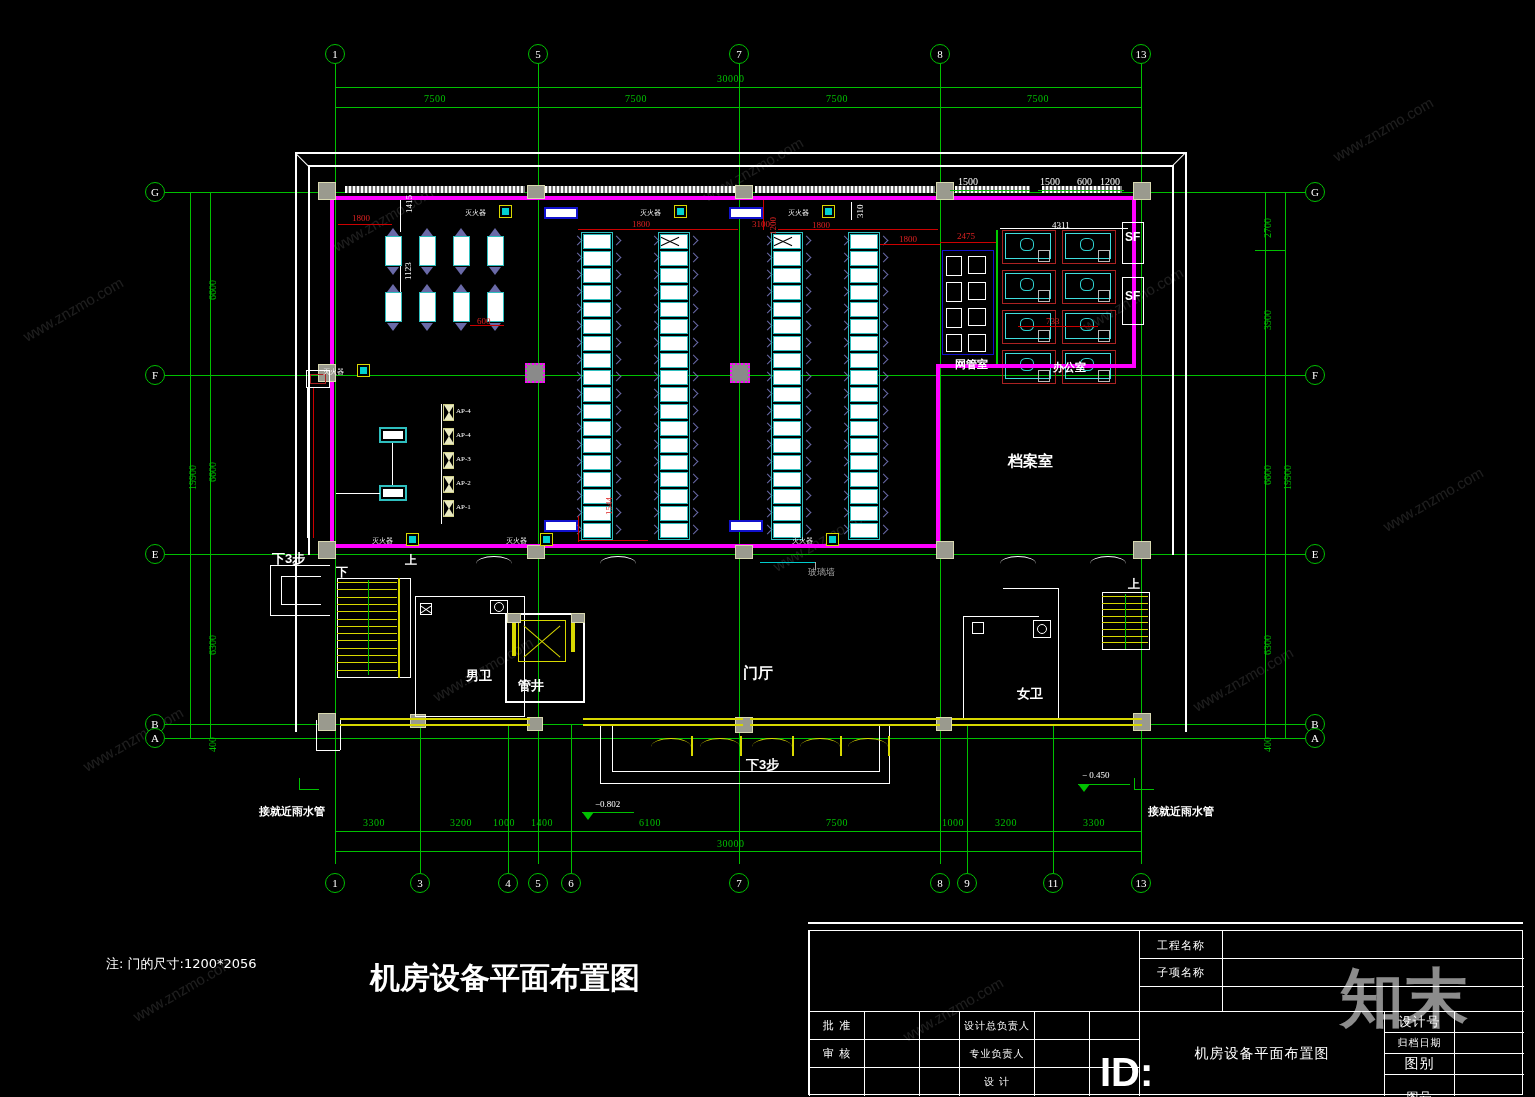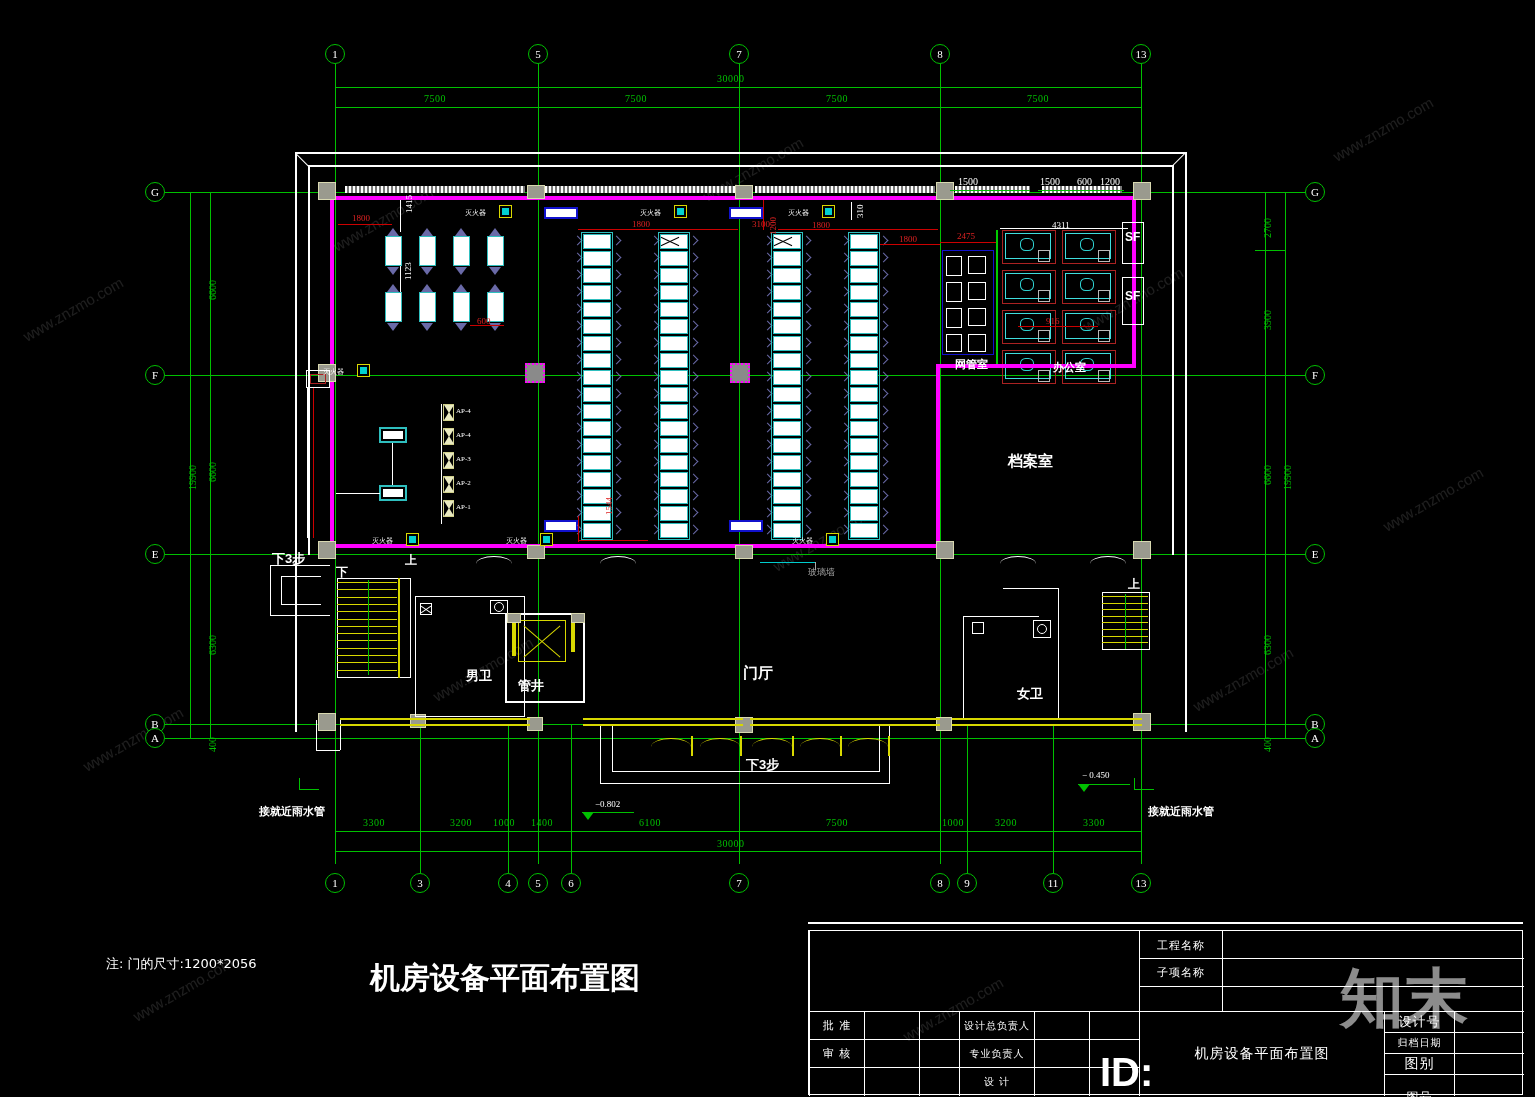--- a/index.html
+++ b/index.html
@@ -750,21 +750,21 @@
   <div class="rdim" style="left:632px;top:219px;">1800</div>
   <div class="h red" style="left:578px;top:229px;width:160px;"></div>
   <div class="rdim" style="left:752px;top:219px;">3100</div>
   <div class="rdimv" style="left:768px;top:235px;">1200</div>
   <div class="rdim" style="left:812px;top:220px;">1800</div>
   <div class="h red" style="left:778px;top:229px;width:160px;"></div>
   <div class="rdim" style="left:899px;top:234px;">1800</div>
   <div class="h red" style="left:880px;top:244px;width:60px;"></div>
   <div class="rdim" style="left:957px;top:231px;">2475</div>
   <div class="h red" style="left:940px;top:242px;width:56px;"></div>
-  <div class="rdim" style="left:1046px;top:316px;">916</div>
+  <div class="rdim" style="left:1046px;top:316px;">733</div>
   <div class="h red" style="left:1018px;top:326px;width:80px;"></div>
   <div class="rdim" style="left:477px;top:316px;">600</div>
   <div class="h red" style="left:470px;top:325px;width:34px;"></div>
   <div class="rdimv" style="left:604px;top:515px;">1544</div>
   <div class="h red" style="left:578px;top:540px;width:70px;"></div>
   <div class="v red" style="left:578px;top:516px;height:26px;"></div>
   <div class="v red" style="left:763px;top:200px;height:30px;"></div>
 
   <div class="wdim" style="left:958px;top:176px;font-size:10px;">1500</div>
   <div class="wdim" style="left:1040px;top:176px;font-size:10px;">1500</div>

